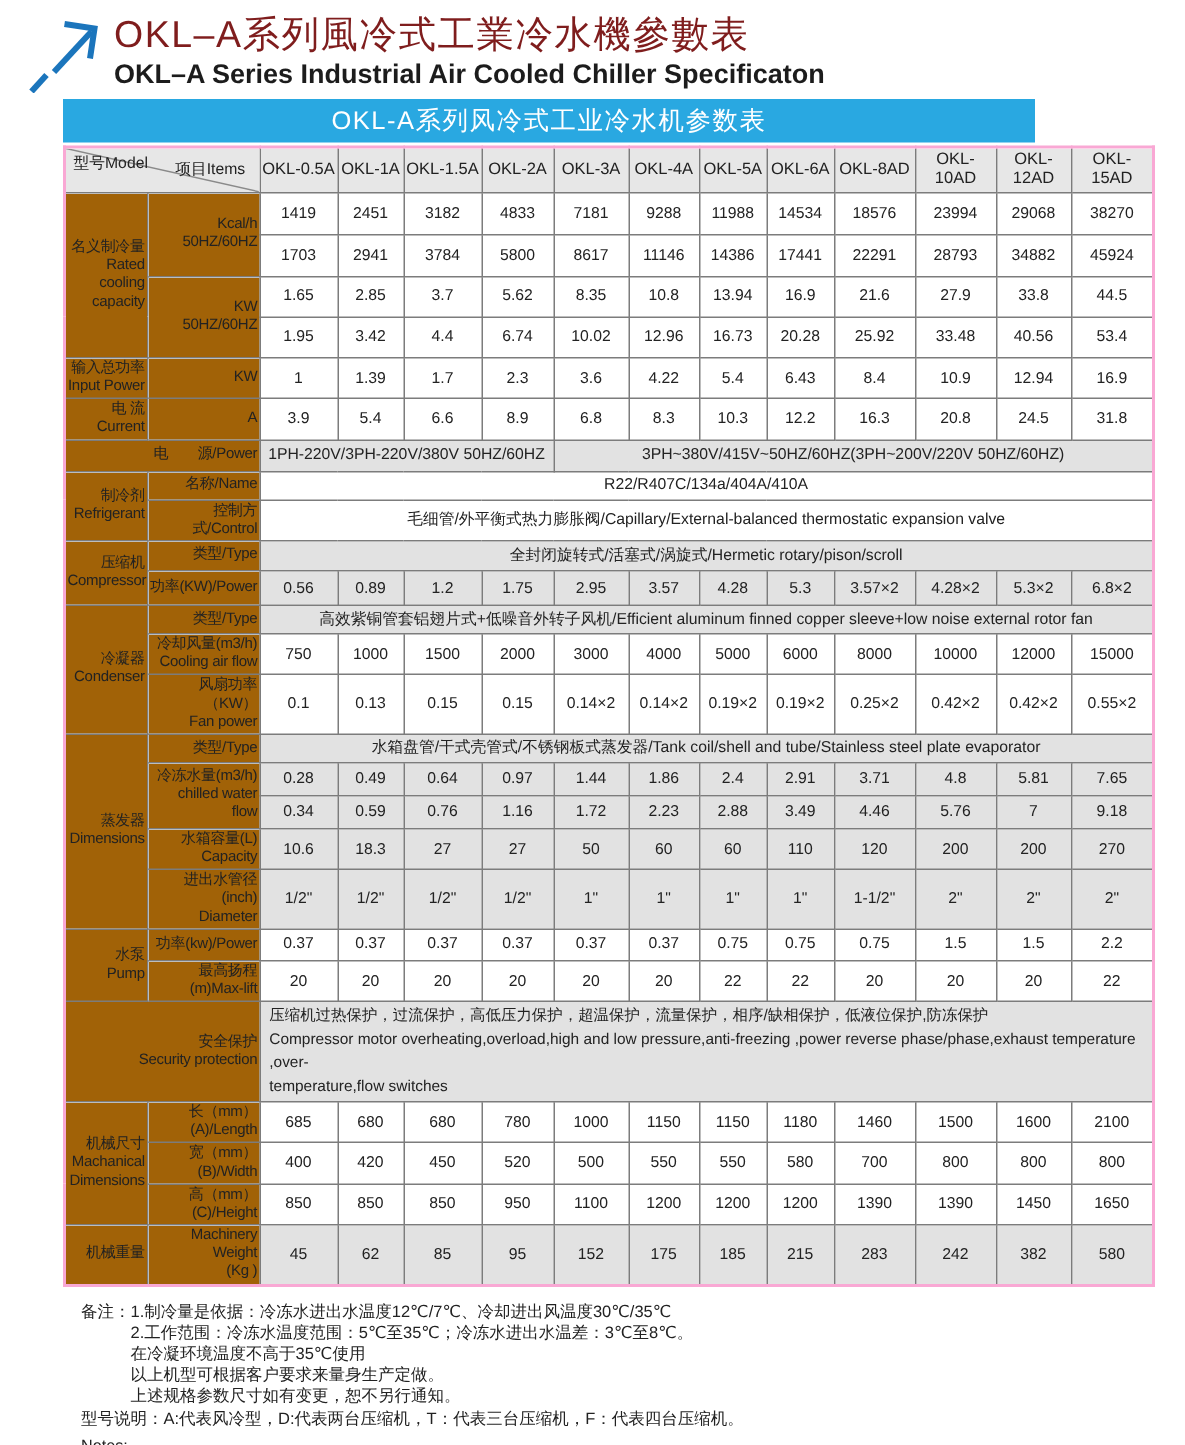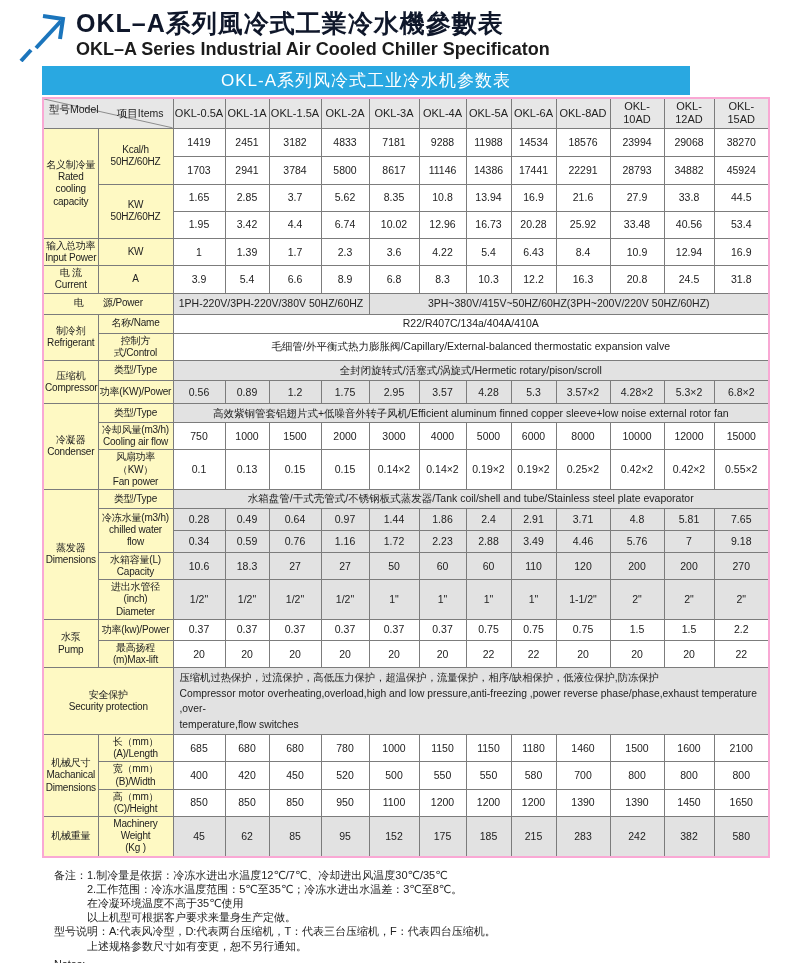--- a/index.html
+++ b/index.html
@@ -3,36 +3,36 @@
 <meta charset="utf-8">
 <style>
   * { margin:0; padding:0; box-sizing:border-box; }
   html,body { background:#ffffff; }
   body {
     width:790px; min-height:963px; position:relative; overflow:hidden;
     font-family:"Liberation Sans","DejaVu Sans",sans-serif; color:#1c1c1c;
   }
   .header { position:relative; padding:10px 0 0 76px; height:58px; }
   .arrow-logo { position:absolute; left:16px; top:8px; }
-  .title-zh { font-size:25px; font-weight:700; letter-spacing:1px; color:#0f172a; line-height:1.1; }
+  .title-zh { font-size:25px; font-weight:400; letter-spacing:1px; color:#7f1d1d; line-height:1.1; }
   .title-en { font-size:18px; font-weight:600; color:#1c1c1c; margin-top:1px; }
 
   .table-wrap { margin:8px 22px 0 42px; width:648px; }
   .blue-bar {
     height:29px; line-height:29px; text-align:center; color:#ffffff;
     background:#29A8E1; font-size:17px; font-weight:500; letter-spacing:1px;
     margin-bottom:2px;
   }
   table { border-collapse:collapse; table-layout:fixed; width:726px; border:2px solid #f9a8d4; }
   td {
     border:1px solid #7c7c7c; text-align:center; vertical-align:middle;
     font-size:10.5px; line-height:1.22; padding:1px 1px; color:#222;
     white-space:pre-line; overflow:hidden; background:#ffffff;
   }
-  td.lbl { background:#fef9c3; font-size:10px; letter-spacing:-0.2px; }
+  td.lbl { background:#a16207; font-size:10px; letter-spacing:-0.2px;text-align:right; }
   td.gray { background:#E2E2E2; }
   td.white { background:#ffffff; }
   td.left { text-align:left; padding:2px 6px; line-height:1.5; font-size:10.3px; }
   td.model { background:#E7E7E7; font-size:11px; }
   td.corner { position:relative; background:#E7E7E7; padding:0; }
   td.corner svg { position:absolute; left:0; top:0; width:100%; height:100%; }
   td.corner .m { position:absolute; left:5px; top:4px; font-size:10.5px; }
   td.corner .i { position:absolute; right:9px; top:8px; font-size:10.5px; }
 
   .notes { margin:10px 0 0 54px; }
@@ -439,19 +439,19 @@
       </tbody>
   </table>
 </div>
 
 <div class="notes">
   <div class="notes-zh">
       <div>备注：1.制冷量是依据：冷冻水进出水温度12℃/7℃、冷却进出风温度30℃/35℃</div>
       <div>　　　2.工作范围：冷冻水温度范围：5℃至35℃；冷冻水进出水温差：3℃至8℃。</div>
       <div>　　　在冷凝环境温度不高于35℃使用</div>
       <div>　　　以上机型可根据客户要求来量身生产定做。</div>
+      <div>　　　上述规格参数尺寸如有变更，恕不另行通知。</div>
       <div>型号说明：A:代表风冷型，D:代表两台压缩机，T：代表三台压缩机，F：代表四台压缩机。</div>
-      <div>　　　上述规格参数尺寸如有变更，恕不另行通知。</div>
     </div>
   <div class="notes-en">
       <div>Notes:</div>
     </div>
 </div>
 
 </body></html>

